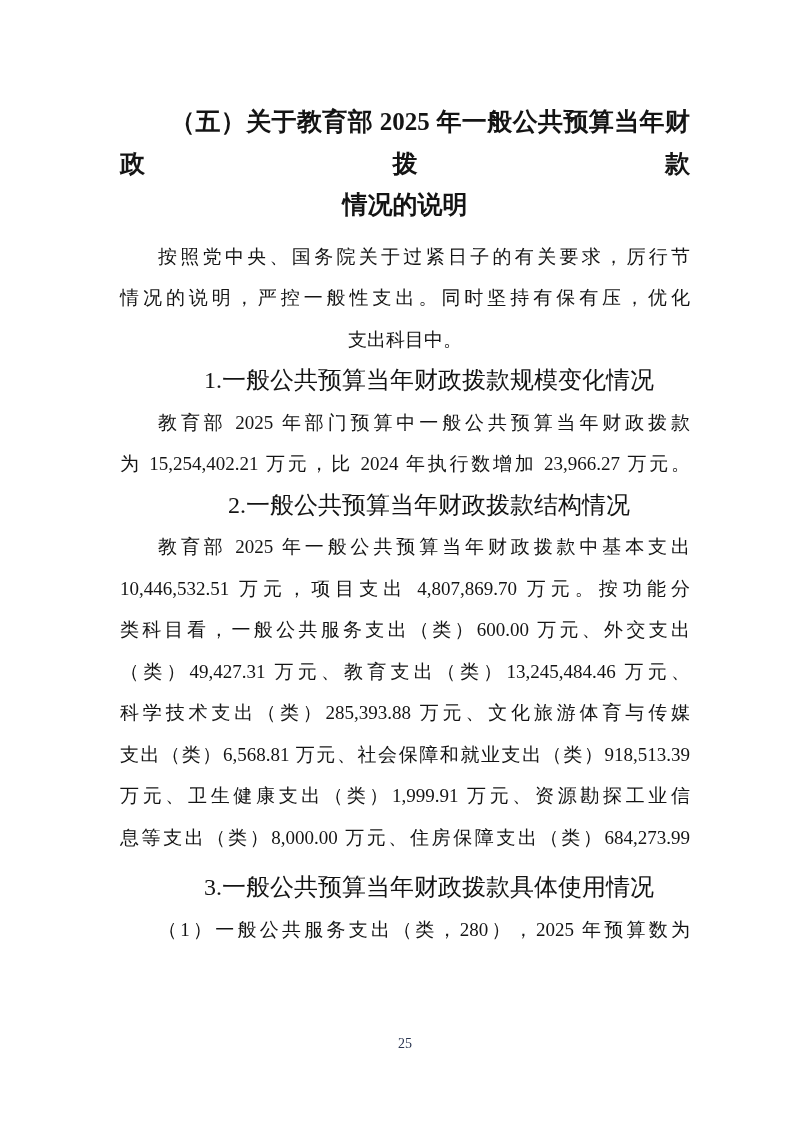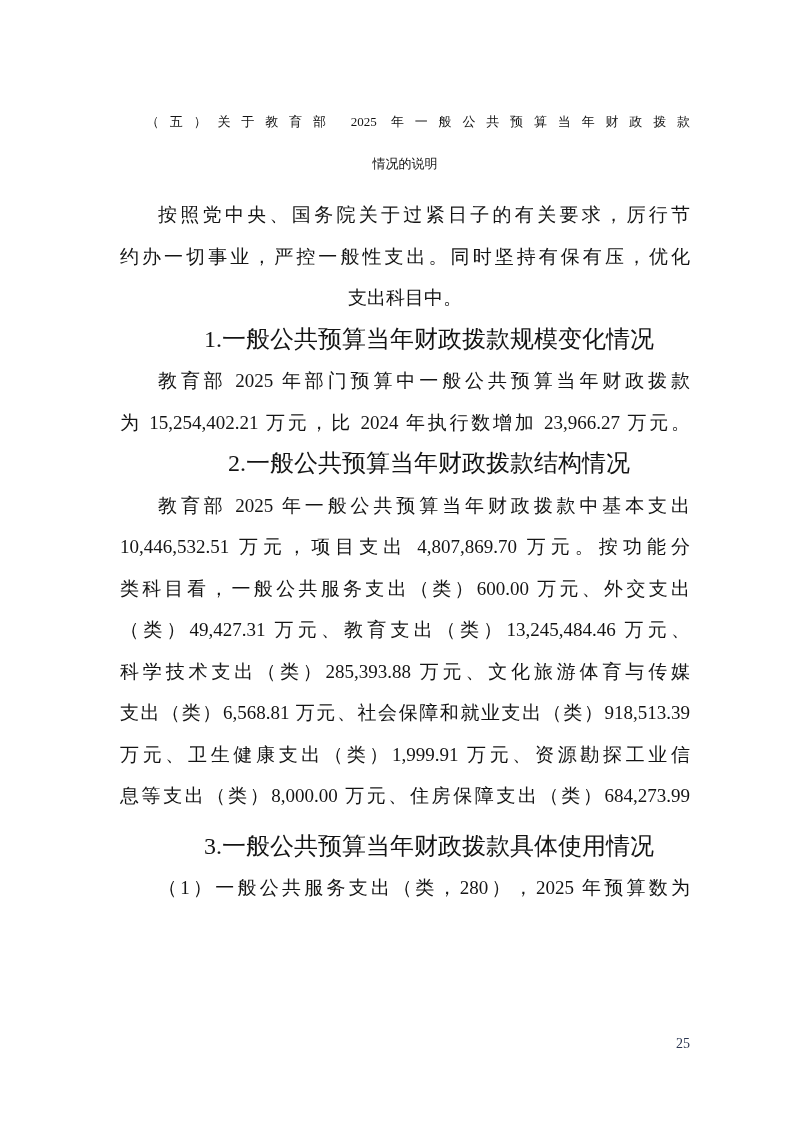--- a/index.html
+++ b/index.html
@@ -29,58 +29,58 @@
     text-align: center;
   }
   .fill {
     text-align: justify;
     text-align-last: justify;
   }
   .indent {
     text-indent: 2em;
   }
   .doc-title .line {
-    font-weight: normal;
-    font-size: 13px;
+    font-weight: bold;
+    font-size: 25px;
   }
   .sec-heading {
     font-weight: normal;
     font-size: 24px;
   }
   .intro-para {
     margin-top: 10px;
   }
   .section-3 {
     margin-top: 9px;
   }
   .page-number {
     position: absolute;
     top: 1034px;
     left: 120px;
     width: 570px;
-    text-align: right;
+    text-align: center;
     font-size: 14px;
     line-height: 20px;
     color: #2a3550;
   }
 </style>
 </head>
 <body>
 
 <div class="page">
   <div class="content">
 
     <div class="doc-title">
       <div class="line fill indent">（五）关于教育部 2025 年一般公共预算当年财政拨款</div>
       <div class="line">情况的说明</div>
     </div>
 
     <div class="intro-para">
       <div class="line fill indent">按照党中央、国务院关于过紧日子的有关要求，厉行节</div>
-      <div class="line fill">约办一切事业，严控一般性支出。同时坚持有保有压，优化</div>
+      <div class="line fill">情况的说明，严控一般性支出。同时坚持有保有压，优化</div>
       <div class="line">支出科目中。</div>
     </div>
 
     <div class="section-1">
       <div class="line sec-heading indent">1.一般公共预算当年财政拨款规模变化情况</div>
       <div class="line fill indent">教育部 2025 年部门预算中一般公共预算当年财政拨款</div>
       <div class="line fill">为 15,254,402.21 万元，比 2024 年执行数增加 23,966.27 万元。</div>
     </div>
 
     <div class="section-2">

